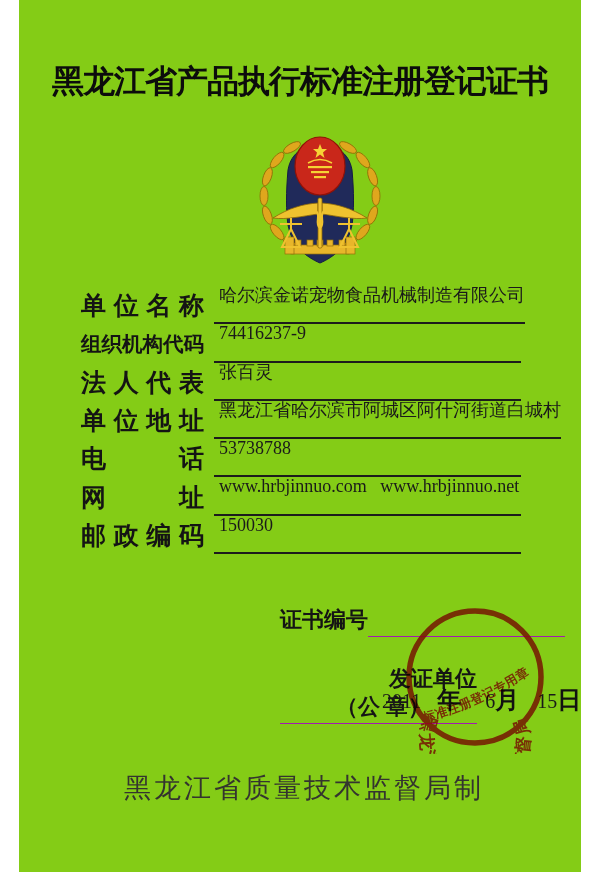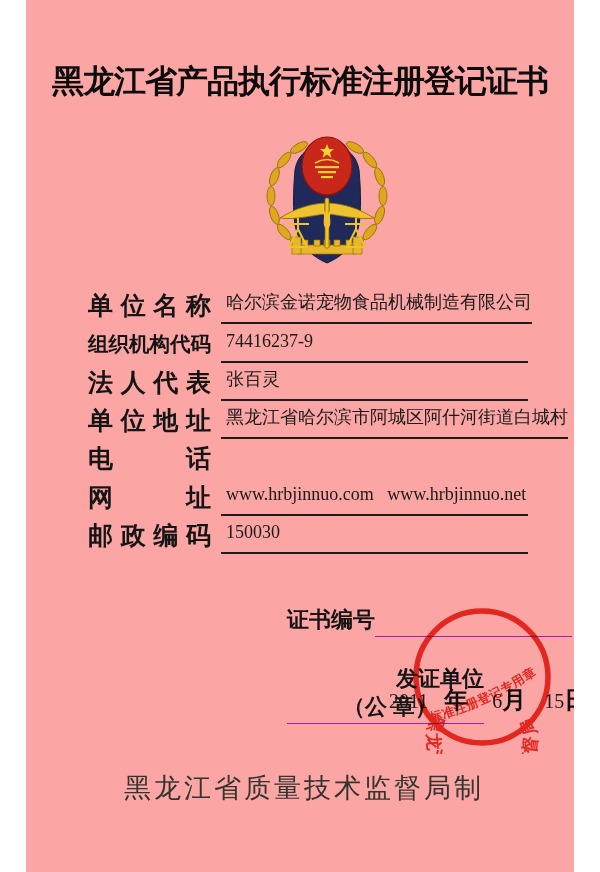--- a/index.html
+++ b/index.html
@@ -1,39 +1,40 @@
 <!DOCTYPE html>
 <html><head>
 <meta charset="utf-8">
 <style>
   html,body{margin:0;padding:0;background:#ffffff;}
   .page{
     position:relative;width:548px;height:872px;margin:0 auto;
-    background:#fca5a5;overflow:hidden;color:#121212;
+    background:#84cc16;overflow:hidden;color:#121212;
     font-family:"Liberation Serif",serif;
+    padding-left:14px;
   }
   .title{
     position:absolute;top:60px;left:0;right:0;margin:0;
     text-align:center;font-size:32px;font-weight:bold;letter-spacing:-1px;
     color:#0c0c0c;font-family:"Liberation Serif",serif;
   }
   .emblem{position:absolute;left:236px;top:130px;width:130px;height:136px;}
   
   .form{position:absolute;left:62px;top:286px;width:442px;}
   .frow{display:flex;align-items:stretch;height:38.3px;}
   .flabel{
     width:123px;flex:0 0 123px;align-self:flex-end;
     font-family:"Liberation Sans",sans-serif;font-weight:bold;font-size:25px;
     line-height:1;padding-bottom:6px;color:#141414;
     text-align:justify;text-align-last:justify;
   }
   .frow:nth-child(2) .flabel{font-size:20.5px;letter-spacing:0;padding-bottom:8px;}
   .fline{
     flex:0 0 302px;margin-left:10px;border-bottom:2px solid #1c1c1c;
-    display:flex;align-items:center;padding:0 0 2px 5px;
+    display:flex;align-items:flex-start;padding:0 0 2px 5px;
   }
   .fvalue{font-size:18px;white-space:pre;color:#1a1a1a;line-height:1.1;overflow:visible;}
   
   .brow{position:absolute;display:flex;align-items:stretch;}
   .brow1{left:261px;top:604px;height:33px;}
   .brow2{left:261px;top:668px;height:34px;flex-direction:column;}
   .b-label{
     align-self:flex-end;font-family:"Liberation Sans",sans-serif;font-weight:bold;
     font-size:22px;line-height:1;padding-bottom:6px;color:#141414;white-space:nowrap;
   }
@@ -139,20 +140,23 @@
       </div>
     </div>
     <div class="frow">
       <div class="flabel">单位地址</div>
       <div class="fline">
         <span class="fvalue">黑龙江省哈尔滨市阿城区阿什河街道白城村</span>
       </div>
     </div>
     <div class="frow">
       <div class="flabel">电话</div>
+      <div class="fline">
+        <span class="fvalue">53738788</span>
+      </div>
     </div>
     <div class="frow">
       <div class="flabel">网址</div>
       <div class="fline">
         <span class="fvalue">www.hrbjinnuo.com   www.hrbjinnuo.net</span>
       </div>
     </div>
     <div class="frow">
       <div class="flabel">邮政编码</div>
       <div class="fline">

